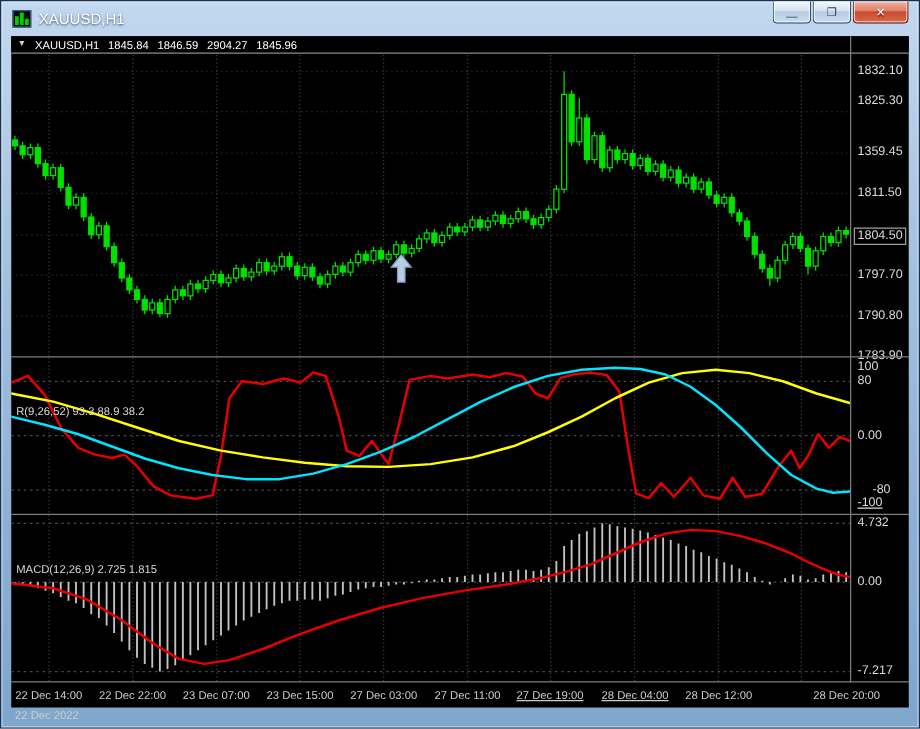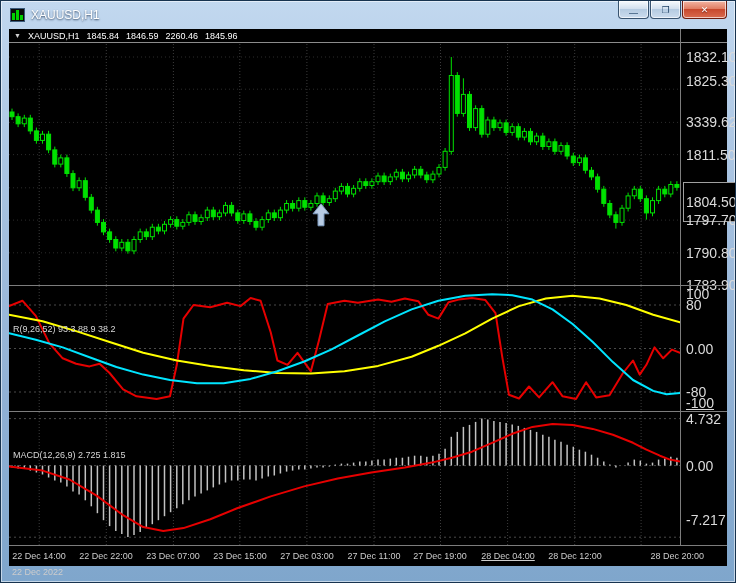--- a/index.html
+++ b/index.html
@@ -25,22 +25,22 @@
   #panel-macd{top:383px;height:133px;}
   .sep{position:absolute;left:0;right:0;height:1px;background:#7d7d7d;z-index:6;}
   #sep1{top:256px;} #sep2{top:382px;} #sep3{top:516px;}
   .vsep{position:absolute;left:671px;top:0;height:517px;width:1px;background:#7d7d7d;z-index:6;}
   #time-axis{position:absolute;left:0;right:0;top:518px;height:21px;}
   .ohlc{position:absolute;top:0;left:0;right:0;height:14px;background:#000;border-bottom:1px solid #8c8c8c;
     display:flex;align-items:center;gap:7px;padding:0 5px;box-sizing:border-box;z-index:5;font-size:9px;color:#fff;white-space:nowrap;}
   .ohlc .tri{font-size:7px;color:#cfcfcf;}
   .panel svg{position:absolute;left:0;top:0;display:block;}
   .scale{position:absolute;left:672px;right:0;top:0;bottom:0;z-index:4;}
-  .pl{position:absolute;left:5px;font-size:14px;color:#dadada;line-height:12px;white-space:nowrap;}
-  .plbox{left:2px;border:1px solid #a0a0a0;background:#000;padding:13px 2px;}
+  .pl{position:absolute;left:5px;font-size:10px;color:#dadada;line-height:12px;white-space:nowrap;}
+  .plbox{left:2px;border:1px solid #a0a0a0;background:#000;padding:0 2px;}
   .ind-label{position:absolute;top:2px;left:4px;z-index:5;font-size:9px;color:#d6d6d6;white-space:nowrap;margin-top:36px;}
   .tl{position:absolute;top:4px;font-size:9px;color:#cccccc;white-space:nowrap;}
 </style>
 </head>
 <body>
 
 <div class="window">
   <div class="titlebar">
     <span class="app-icon">
         <i style="height:7px"></i>
@@ -61,21 +61,21 @@
       </div>
   </div>
 
   <div class="client">
 
     <div class="ohlc">
       <span class="tri">▼</span>
       <span>XAUUSD,H1</span>
       <span>1845.84</span>
       <span>1846.59</span>
-      <span>2260.46</span>
+      <span>2904.27</span>
       <span>1845.96</span>
     </div>
 
     <div class="panel" id="panel-main">
       <svg id="svg-main" width="671" height="256">
           <line x1="30.2" y1="0" x2="30.2" y2="256" stroke="#3c3c3c" stroke-dasharray="1,2"></line>
           <line x1="97.3" y1="0" x2="97.3" y2="256" stroke="#3c3c3c" stroke-dasharray="1,2"></line>
           <line x1="164.4" y1="0" x2="164.4" y2="256" stroke="#3c3c3c" stroke-dasharray="1,2"></line>
           <line x1="230.8" y1="0" x2="230.8" y2="256" stroke="#3c3c3c" stroke-dasharray="1,2"></line>
           <line x1="297.9" y1="0" x2="297.9" y2="256" stroke="#3c3c3c" stroke-dasharray="1,2"></line>
@@ -310,21 +310,21 @@
           <rect x="653.8" y="160.2" width="4" height="4.7" fill="#00e100" stroke="#00e100"></rect>
           <line x1="661.8" y1="152.2" x2="661.8" y2="168.3" stroke="#00e100"></line>
           <rect x="659.8" y="155.5" width="4" height="9.5" fill="#000000" stroke="#00e100"></rect>
           <line x1="667.9" y1="152.2" x2="667.9" y2="161.7" stroke="#00e100"></line>
           <rect x="665.9" y="155.5" width="4" height="2.8" fill="#00e100" stroke="#00e100"></rect>
           <path d="M312.01500000000004 174.7851851851856L304.01500000000004 184.7851851851856L309.01500000000004 184.7851851851856L309.01500000000004 196.7851851851856L315.01500000000004 196.7851851851856L315.01500000000004 184.7851851851856L320.01500000000004 184.7851851851856Z" fill="#b8cce4" stroke="#7e9cc0"></path>
         </svg>
       <div class="scale" id="scale-main">
           <span class="pl" style="top: 22px;">1832.10</span>
           <span class="pl" style="top: 46px;">1825.30</span>
-          <span class="pl" style="top: 87px;">3339.62</span>
+          <span class="pl" style="top: 87px;">1359.45</span>
           <span class="pl" style="top: 120px;">1811.50</span>
           <span class="pl plbox" style="top: 153px;">1804.50</span>
           <span class="pl" style="top: 185px; text-align: center;">1797.70</span>
           <span class="pl" style="top: 218px;">1790.80</span>
           <span class="pl" style="top: 250px;">1783.90</span>
         </div>
     </div>
     <div class="sep" id="sep1"></div>
 
     <div class="panel" id="panel-osc">
@@ -344,21 +344,21 @@
           <line x1="0" y1="62.5" x2="671" y2="62.5" stroke="#4a4a4a" stroke-dasharray="2,3"></line>
           <line x1="0" y1="106.0" x2="671" y2="106.0" stroke="#4a4a4a" stroke-dasharray="2,3"></line>
           <polyline points="0.0,20.1 13.4,14.7 26.8,29.9 40.3,57.1 53.7,72.3 67.1,77.7 80.5,80.4 90.6,77.7 100.6,87.0 114.1,103.3 127.5,110.3 147.6,113.0 161.0,110.3 167.8,78.8 174.5,32.6 184.5,19.0 201.3,21.2 218.1,16.8 231.5,20.1 241.6,12.0 251.6,14.7 261.7,46.2 268.4,74.5 278.5,78.8 288.5,66.8 295.2,76.1 301.9,85.3 310.0,54.3 318.7,17.9 335.5,14.7 348.9,16.8 369.1,13.6 382.5,15.8 395.9,12.5 409.3,15.2 419.4,28.8 429.4,32.6 439.5,16.3 449.6,13.6 463.0,12.0 476.4,14.1 486.5,27.2 493.2,70.7 499.9,108.7 510.0,112.5 520.0,100.5 530.1,111.4 543.5,96.2 553.6,110.3 567.0,113.0 577.1,96.2 587.1,111.4 600.5,109.2 614.0,87.0 624.0,74.5 630.7,88.6 637.4,78.8 645.5,61.4 654.2,72.3 662.9,63.6 671.0,66.8" fill="none" stroke="#e60000" stroke-width="2" stroke-linejoin="round" stroke-linecap="round"></polyline>
           <polyline points="0.0,28.8 33.6,35.3 67.1,45.1 100.6,56.0 134.2,66.8 167.8,74.5 201.3,79.9 234.8,84.2 268.4,87.0 301.9,87.5 335.5,85.3 369.1,79.9 402.6,70.7 429.4,59.8 456.3,47.3 483.1,32.6 510.0,20.1 536.8,12.5 563.6,9.8 590.5,12.5 617.3,19.0 644.2,28.8 671.0,36.4" fill="none" stroke="#ffff00" stroke-width="2" stroke-linejoin="round" stroke-linecap="round"></polyline>
           <polyline points="0.0,47.3 26.8,53.8 53.7,61.4 80.5,71.2 107.4,81.0 134.2,88.6 161.0,94.0 187.9,97.3 214.7,97.3 241.6,92.9 268.4,85.3 295.2,75.5 322.1,63.6 348.9,49.5 375.8,35.3 402.6,23.4 429.4,14.7 456.3,9.8 483.1,8.2 503.3,9.2 523.4,13.6 543.5,23.4 563.6,38.0 583.8,56.0 603.9,76.1 624.0,94.0 644.2,104.9 657.6,108.2 671.0,107.1" fill="none" stroke="#00e5ff" stroke-width="2" stroke-linejoin="round" stroke-linecap="round"></polyline>
         </svg>
       <div class="scale" id="scale-osc">
           <span class="pl" style="top: 2px;">100</span>
           <span class="pl" style="top: 13px;">80</span>
           <span class="pl" style="top: 57px;">0.00</span>
-          <span class="pl" style="top: 100px;">-80</span>
+          <span class="pl" style="top: 100px; margin-left: 12px;">-80</span>
           <span class="pl" style="top: 111px; text-decoration: underline;">-100</span>
         </div>
     </div>
     <div class="sep" id="sep2"></div>
 
     <div class="panel" id="panel-macd">
       <div class="ind-label">MACD(12,26,9) 2.725 1.815</div>
       <svg id="svg-macd" width="671" height="133">
           <line x1="30.2" y1="0" x2="30.2" y2="133" stroke="#3c3c3c" stroke-dasharray="1,2"></line>
           <line x1="97.3" y1="0" x2="97.3" y2="133" stroke="#3c3c3c" stroke-dasharray="1,2"></line>
@@ -481,34 +481,34 @@
           <line x1="643.5" y1="53.6" x2="643.5" y2="50.6" stroke="#c2c2c2" stroke-width="1.5"></line>
           <line x1="649.6" y1="53.6" x2="649.6" y2="47.6" stroke="#c2c2c2" stroke-width="1.5"></line>
           <line x1="655.8" y1="53.6" x2="655.8" y2="46.6" stroke="#c2c2c2" stroke-width="1.5"></line>
           <line x1="661.8" y1="53.6" x2="661.8" y2="44.7" stroke="#c2c2c2" stroke-width="1.5"></line>
           <line x1="667.9" y1="53.6" x2="667.9" y2="45.7" stroke="#c2c2c2" stroke-width="1.5"></line>
           <polyline points="0.0,54.6 33.6,58.6 60.4,67.5 87.2,83.4 114.1,103.2 134.2,115.1 154.3,119.1 174.5,116.1 201.3,107.2 228.1,96.3 261.7,84.4 295.2,74.4 328.8,66.5 362.3,60.5 395.9,55.6 422.7,50.6 442.9,45.7 463.0,39.7 483.1,30.8 503.3,21.8 523.4,14.9 543.5,11.9 563.6,12.9 583.8,16.9 603.9,22.8 624.0,30.8 637.4,37.7 650.9,43.7 660.9,47.6 671.0,49.6" fill="none" stroke="#e60000" stroke-width="2" stroke-linejoin="round"></polyline>
         </svg>
       <div class="scale" id="scale-macd">
           <span class="pl" style="top: 1px;">4.732</span>
           <span class="pl" style="top: 48px;">0.00</span>
-          <span class="pl" style="top: 102px;">-7.217</span>
+          <span class="pl" style="top: 119px;">-7.217</span>
         </div>
     </div>
     <div class="sep" id="sep3"></div>
 
     <div class="vsep"></div>
 
     <div id="time-axis">
         <span class="tl" style="left: 3px; margin-top: 16px;">22 Dec 2022</span>
         <span class="tl" style="left: 30px; transform: translateX(-50%);">22 Dec 14:00</span>
         <span class="tl" style="left: 97px; transform: translateX(-50%);">22 Dec 22:00</span>
         <span class="tl" style="left: 164px; transform: translateX(-50%);">23 Dec 07:00</span>
         <span class="tl" style="left: 231px; transform: translateX(-50%);">23 Dec 15:00</span>
         <span class="tl" style="left: 298px; transform: translateX(-50%);">27 Dec 03:00</span>
         <span class="tl" style="left: 365px; transform: translateX(-50%);">27 Dec 11:00</span>
-        <span class="tl" style="left: 431px; transform: translateX(-50%);">27 Dec 19:00</span>
+        <span class="tl" style="left: 431px; transform: translateX(-50%); text-decoration: underline;">27 Dec 19:00</span>
         <span class="tl" style="left: 499px; transform: translateX(-50%); text-decoration: underline;">28 Dec 04:00</span>
         <span class="tl" style="left: 566px; transform: translateX(-50%);">28 Dec 12:00</span>
         <span class="tl" style="left: 671px; transform: translateX(-55%);">28 Dec 20:00</span>
       </div>
   </div>
 </div>
 
 </body></html>

